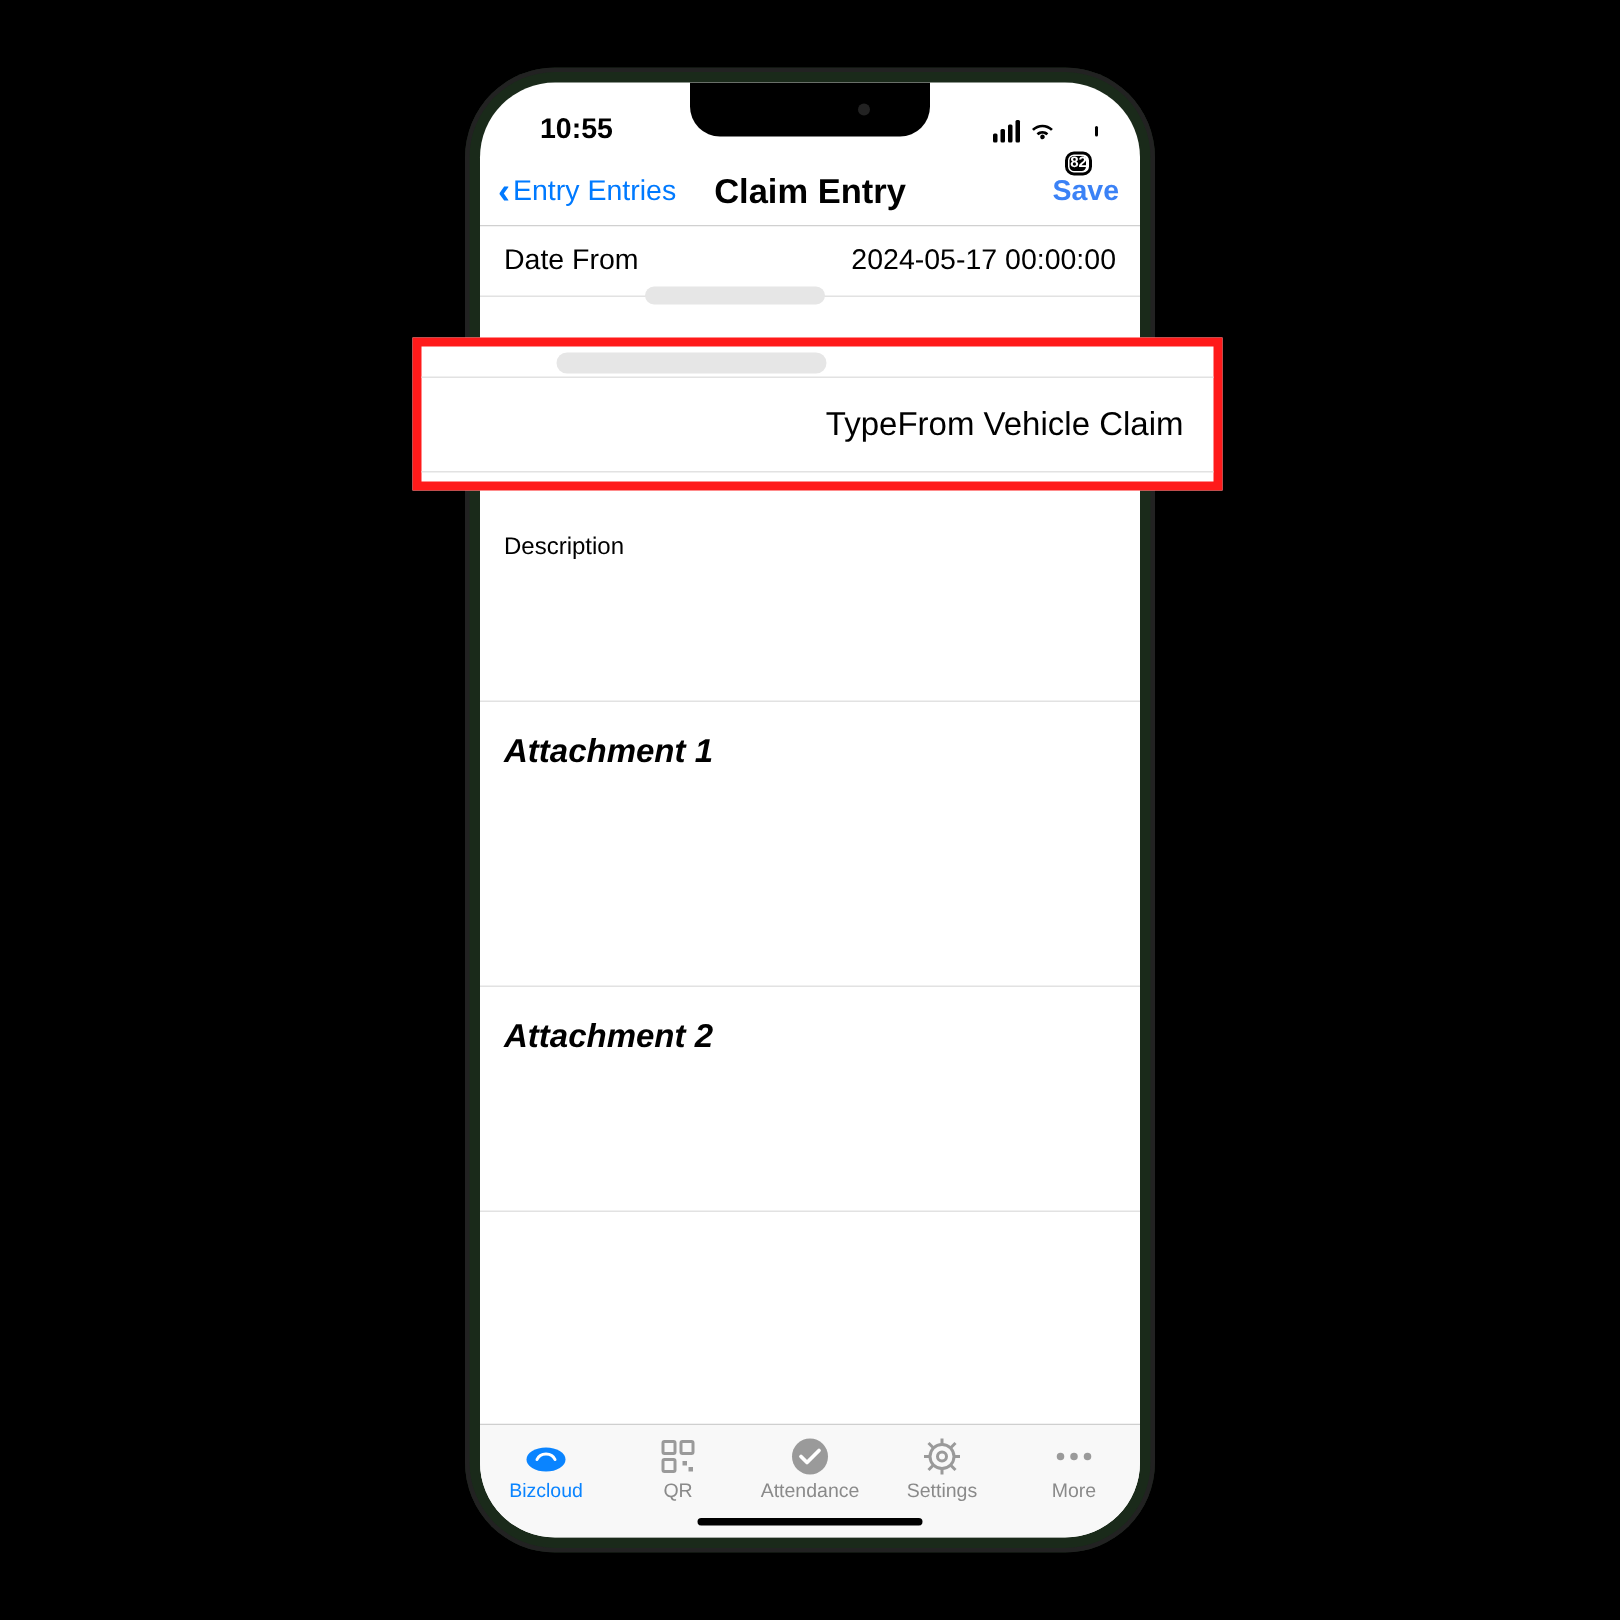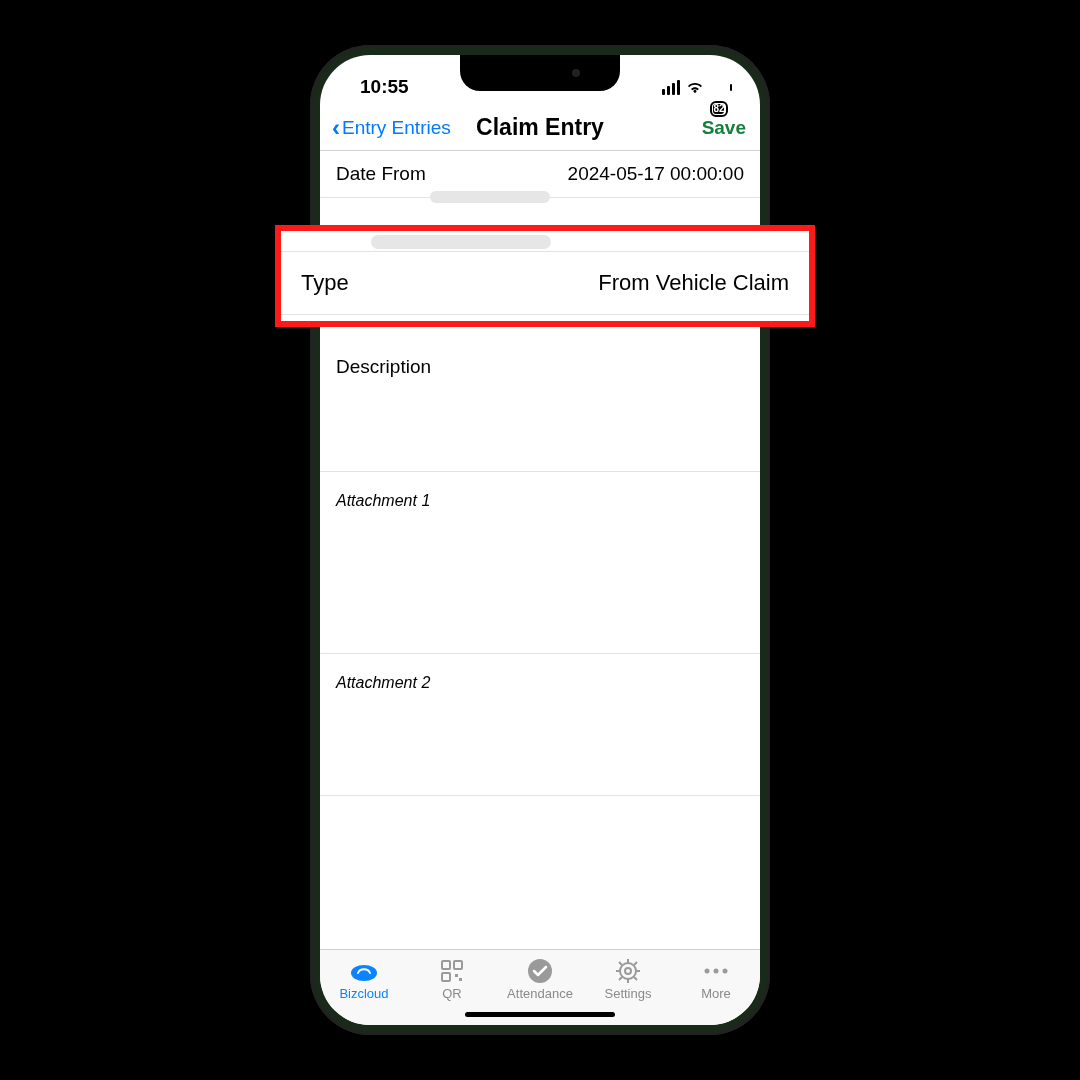--- a/index.html
+++ b/index.html
@@ -99,49 +99,49 @@
   .nav-back{
     display:flex; align-items:center; gap:2px;
     color:#007aff; font-size:19px;
   }
   .nav-title{
     position:absolute; left:50%; transform:translateX(-50%);
     font-weight:700; font-size:23px;
   }
   .nav-save{
     position:absolute; right:14px;
-    color:#15803d; font-size:19px; font-weight:600;
+    color:#3b82f6; font-size:19px; font-weight:600;
   }
   .chev-left{ font-size:24px; font-weight:700; line-height:1; }
   
   .content{
     flex:1; overflow:hidden; background:#fff;
   }
   .row{
     display:flex; justify-content:space-between; align-items:flex-end;
     padding:12px 16px;
     border-bottom:1px solid #e2e2e2;
     font-size:19px;
   }
   .row .label{}
   .row .value{text-align:right;margin-left:25px;}
   .grey-pill{
     height:12px; width:120px; background:#e6e6e6; border-radius:6px;
     position:absolute;
   }
   .section-label{
     padding:18px 8px 4px 16px;
-    font-size:19px;
+    font-size:16px;
   }
   .desc-area{
     height:90px; border-bottom:1px solid #e2e2e2;
   }
   .attach-label{
     padding:20px 16px 4px 16px;
-    font-style:italic; font-size:16px;
+    font-style:italic; font-size:22px;font-weight:bold;
   }
   .attach-area{ height:140px; border-bottom:1px solid #e2e2e2; }
   .attach-area.last{ height:100px; }
   
   .tabbar{
     height:76px;
     border-top:1px solid #cfcfcf;
     background:#f8f8f8;
     display:flex; justify-content:space-around; align-items:flex-start;
     padding-top:8px;
@@ -164,21 +164,21 @@
     border:6px solid #ff1a1a;
     background:#fff;
     z-index:100;
     display:flex; flex-direction:column;
   }
   .hl-pill{
     position:absolute; left:90px; top:4px;
     width:180px; height:14px; background:#e6e6e6; border-radius:7px;
   }
   .hl-row{
-    flex:1; display:flex; align-items:center; justify-content:space-between;
+    flex:1; display:flex; align-items:center; justify-content:flex-end;
     padding:0 20px;
     border-top:1px solid #e2e2e2;
     border-bottom:1px solid #e2e2e2;
     margin-top:20px; margin-bottom:6px;
     font-size:22px;
   }
 </style>
 </head>
 <body>
 

